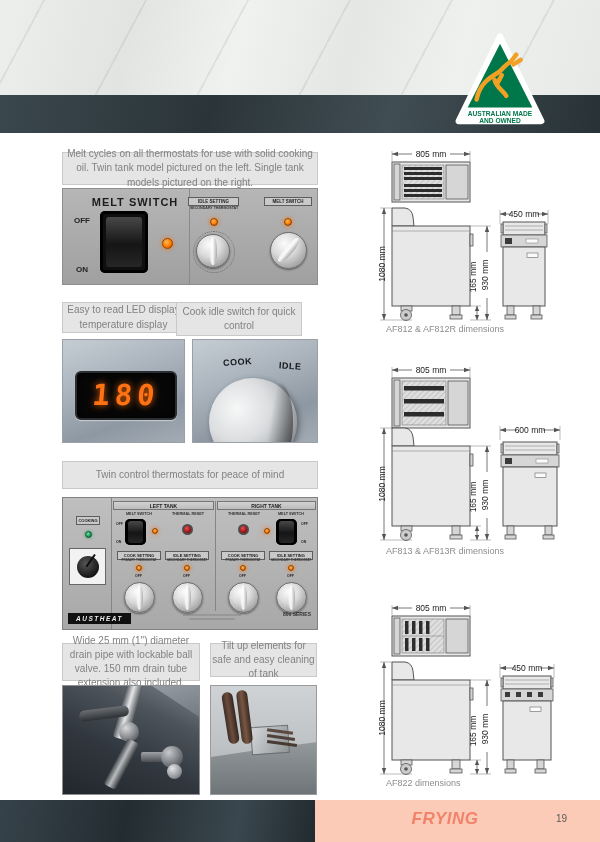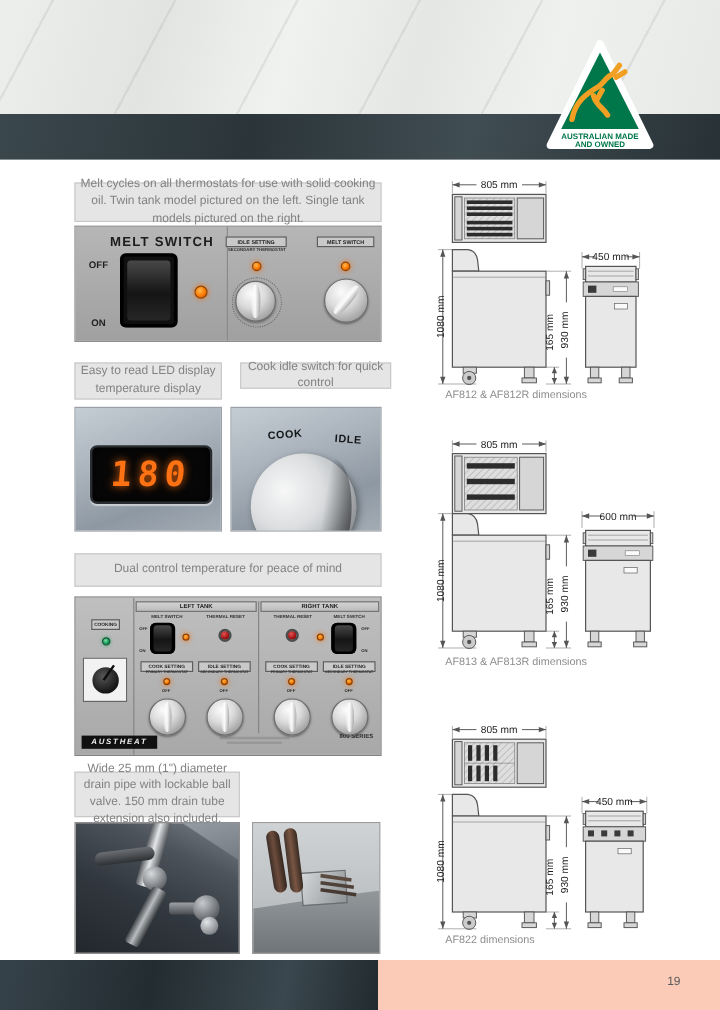--- a/index.html
+++ b/index.html
@@ -85,21 +85,21 @@
     background:#0c0c0c;transform:rotate(35deg);transform-origin:50% 90%;}
   .microoff{position:absolute;font-size:3.5px;font-weight:bold;color:#2a2a2a;}
   .fauxline{position:absolute;height:2px;background:#909090;opacity:.7;}
 
   
   .drainphoto{background:linear-gradient(205deg,#7b828a 0%,#4c535b 28%,#31373e 60%,#22272d 100%);border:1px solid #8e8e8e;}
   .tiltphoto{background:linear-gradient(#d0d3d5 0%,#bfc2c4 55%,#a9acae 100%);border:1px solid #9b9b9b;}
   .shape{position:absolute;}
 
   
-  .dimset{position:absolute;left:363px;width:185px;}
+  .dimset{position:absolute;left:378px;width:185px;}
   .dt{font:8.5px "Liberation Sans",sans-serif;fill:#1c1c1c;}
   .cap{font:9px "Liberation Sans",sans-serif;fill:#8d8d8d;}
   .fl{fill:#e8e8e8;stroke:#555;stroke-width:1;}
   .fl2{fill:#d6d6d6;stroke:#555;stroke-width:.8;}
   .dim{stroke:#555;stroke-width:.8;fill:none;}
   .thin{stroke:#777;stroke-width:.5;fill:none;}
 
   
   .f-slate{position:absolute;left:0;top:800px;width:315px;height:42px;
     background:linear-gradient(100deg,#36424a 0%,#232c31 40%,#3a474e 75%,#212a2f 100%);}
@@ -146,35 +146,35 @@
     <div class="subtag" style="left:116px;top:17px;width:70px;font-size:3.6px;">SECONDARY THERMOSTAT</div>
     <div class="tag" style="left:201px;top:8px;width:48px;font-size:4.5px;padding:1px 0;">MELT SWITCH</div>
     <div class="led" style="left:147px;top:29px;width:8px;height:8px;"></div>
     <div class="led" style="left:221px;top:29px;width:8px;height:8px;"></div>
     <div class="tickring" style="left:130px;top:42px;width:40px;height:40px;"></div>
     <div class="knob" style="left:133px;top:45px;width:34px;height:34px;"></div>
     <div class="knob tilt" style="left:207px;top:43px;width:37px;height:37px;"></div>
   </div>
 
   <div class="note" style="left:62px;top:302px;width:123px;height:31px;">Easy to read LED display temperature display</div>
-  <div class="note" style="left:200px;top:302px;width:126px;height:22px;">Cook idle switch for quick control</div>
+  <div class="note" style="left:176px;top:302px;width:126px;height:34px;">Cook idle switch for quick control</div>
 
   <div class="tile steel" style="left:62px;top:339px;width:123px;height:104px;">
     <div class="ledwin">
       <div class="leddig">180</div>
     </div>
   </div>
 
   <div class="tile steel" style="left:192px;top:339px;width:126px;height:104px;">
     <div class="ci-label" style="left:30px;top:17px;transform:rotate(-4deg);">COOK</div>
     <div class="ci-label" style="left:86px;top:21px;transform:rotate(4deg);">IDLE</div>
     <div class="bigknob"></div>
   </div>
 
-  <div class="note" style="left:62px;top:461px;width:256px;height:28px;">Dual control temperature for peace of mind</div>
+  <div class="note" style="left:62px;top:461px;width:256px;height:28px;">Twin control thermostats for peace of mind</div>
 
   <div class="tile dp" style="left:62px;top:497px;width:256px;height:133px;">
     <div class="vline" style="left:48px;top:0;height:133px;"></div>
     <div class="vline" style="left:152px;top:3px;height:110px;"></div>
 
     <div class="tank-head" style="left:50px;width:101px;">LEFT TANK</div>
     <div class="tank-head" style="left:154px;width:99px;">RIGHT TANK</div>
 
     <div class="tag microtag" style="left:13px;top:18px;width:24px;padding:1px 0;">COOKING</div>
     <div class="led green" style="left:22px;top:33px;width:7px;height:7px;"></div>
@@ -217,20 +217,21 @@
     <div class="subtag" style="left:204px;top:60px;width:48px;font-size:3px;">SECONDARY THERMOSTAT</div>
     <div class="led" style="left:177px;top:67px;width:6px;height:6px;"></div>
     <div class="led" style="left:225px;top:67px;width:6px;height:6px;"></div>
     <div class="microoff" style="left:176px;top:76px;">OFF</div>
     <div class="microoff" style="left:224px;top:76px;">OFF</div>
     <div class="knob" style="left:165px;top:84px;width:31px;height:31px;"></div>
     <div class="knob" style="left:213px;top:84px;width:31px;height:31px;"></div>
   </div>
 
   <div class="note" style="left:62px;top:643px;width:138px;height:38px;">Wide 25 mm (1") diameter drain pipe with lockable ball valve. 150 mm drain tube extension also included.</div>
+  <div class="note" style="left:210px;top:643px;width:107px;height:34px;">Tilt up elements for safe and easy cleaning of tank</div>
 
   <div class="tile drainphoto" style="left:62px;top:685px;width:138px;height:110px;">
     <div class="shape" style="left:80px;top:-6px;width:70px;height:46px;background:linear-gradient(165deg,#9aa1a8,#6a7178);clip-path:polygon(100% 0,0 0,100% 100%);"></div>
     <div class="shape" style="left:58px;top:-8px;width:15px;height:62px;background:linear-gradient(90deg,#585c60,#e4e6e8 45%,#55585c);transform:rotate(16deg);border-radius:3px;"></div>
     <div class="shape" style="left:16px;top:22px;width:50px;height:11px;background:linear-gradient(#6b6f73,#2e3134);border-radius:6px;transform:rotate(-7deg);"></div>
     <div class="shape" style="left:56px;top:36px;width:20px;height:20px;border-radius:50%;background:radial-gradient(circle at 35% 30%,#d8dadc,#7a7e82 60%,#3c3f42);"></div>
     <div class="shape" style="left:52px;top:52px;width:13px;height:52px;background:linear-gradient(90deg,#43474b,#b9bcbf 45%,#3a3d40);transform:rotate(28deg);border-radius:3px;"></div>
     <div class="shape" style="left:78px;top:66px;width:26px;height:10px;background:linear-gradient(#9fa3a7,#4a4e52);border-radius:2px;"></div>
     <div class="shape" style="left:98px;top:60px;width:22px;height:22px;border-radius:50%;background:radial-gradient(circle at 35% 30%,#c7cacd,#6f7377 60%,#33363a);"></div>
     <div class="shape" style="left:104px;top:78px;width:15px;height:15px;border-radius:50%;background:radial-gradient(circle at 35% 30%,#e3e5e7,#8d9195 65%,#4c4f53);"></div>
@@ -488,15 +489,16 @@
       <rect class="fl2" x="129" y="160" width="7" height="9"></rect>
         <rect class="fl2" x="127" y="169" width="11" height="4"></rect>
       <rect class="fl2" x="159" y="160" width="7" height="9"></rect>
         <rect class="fl2" x="157" y="169" width="11" height="4"></rect>
       <text class="cap" x="8" y="186">AF822 dimensions</text>
     </svg>
   </div>
 
   <div class="f-slate"></div>
   <div class="f-peach"></div>
+  <div class="f-section">FRYING</div>
   <div class="f-page">19</div>
 
 </div>
 
 </body></html>

